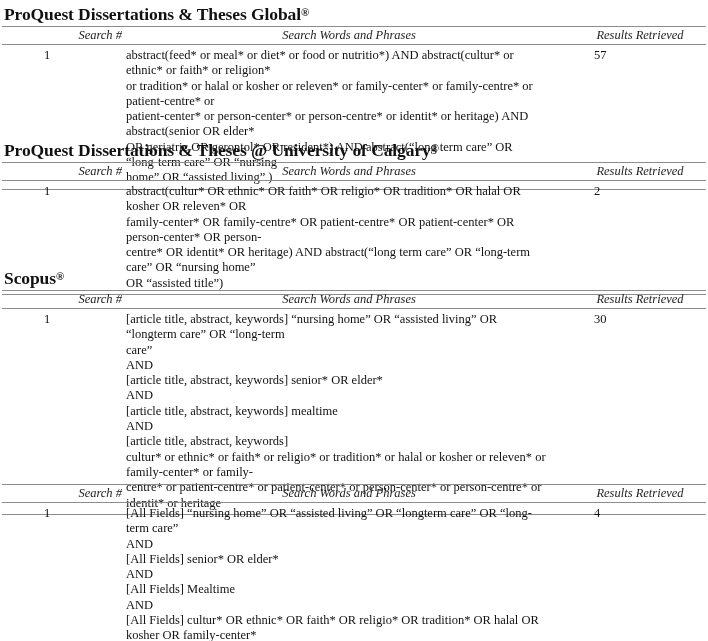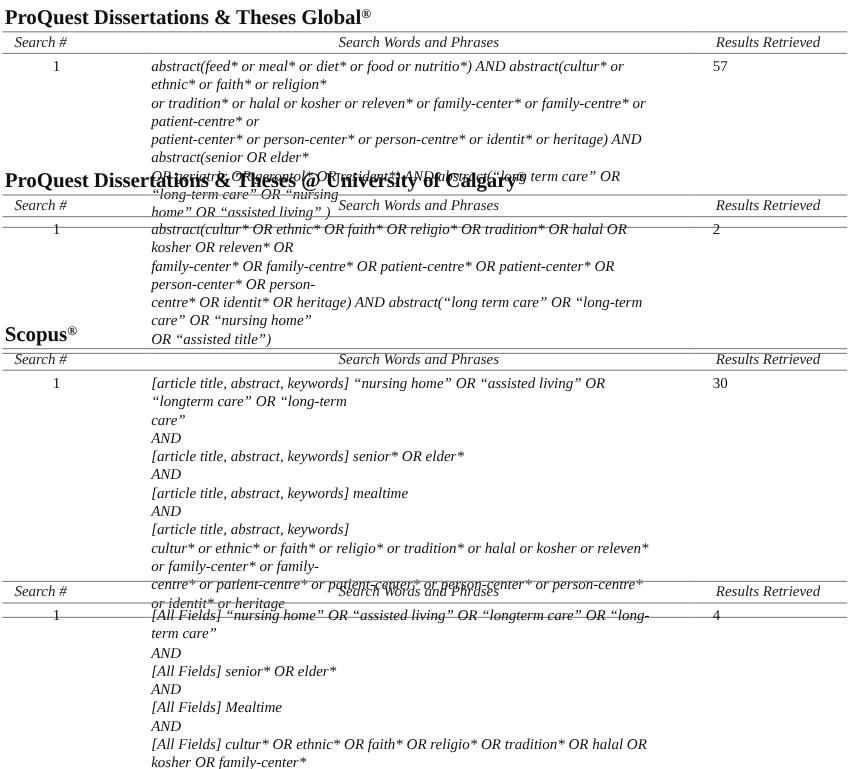--- a/index.html
+++ b/index.html
@@ -38,23 +38,23 @@
     color: #222;
   }
   table.search-table td {
     vertical-align: top;
     padding: 3px 0 3px 0;
     line-height: 15.3px;
     border-bottom: 1.5px solid #8c8c8c;
   }
   .col-num { width: 90px; text-align: center; }
   .col-num-cell { text-align: center; padding-right: 30px !important; }
-  th.col-num { text-align: left; padding-left: 10px !important; }
+  th.col-num { text-align: right; padding-left: 10px !important; }
   .col-phrase { text-align: center; }
-  td.col-phrase { text-align: left; padding-left: 4px !important; padding-right: 30px !important; font-style: italic; }
+  td.col-phrase { text-align: left; padding-left: 4px !important; padding-right: 30px !important; }
   .col-res { width: 110px; padding-right: 2px !important; }
   td.col-res { text-align: left; padding-left: 18px !important; }
   .line { display: block; white-space: pre-wrap; }
   .s1 { height: 130px; }
   .s2 { height: 122px; }
   .s3 { height: 210px; }
 </style>
 </head>
 <body>
 

